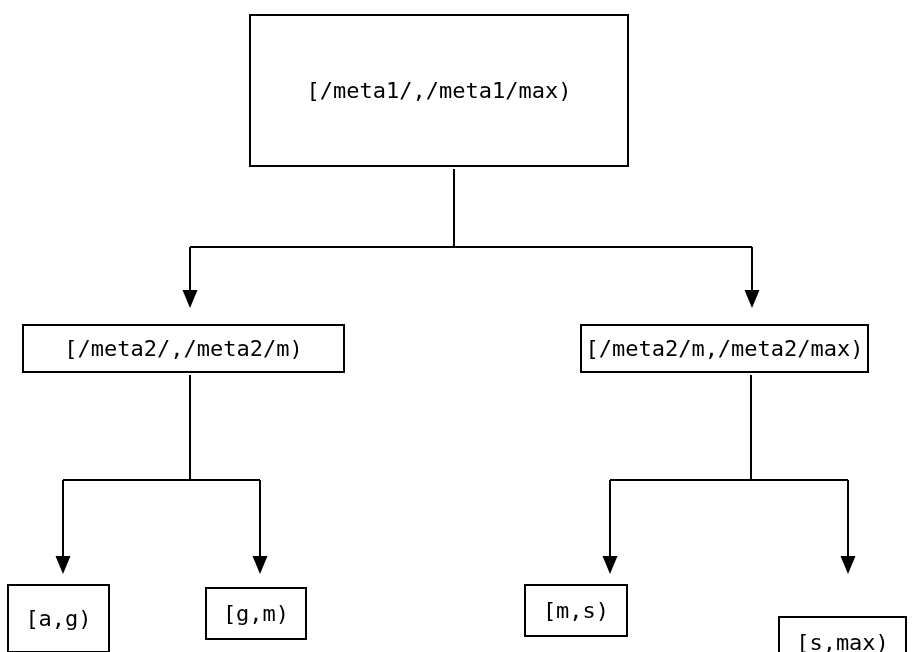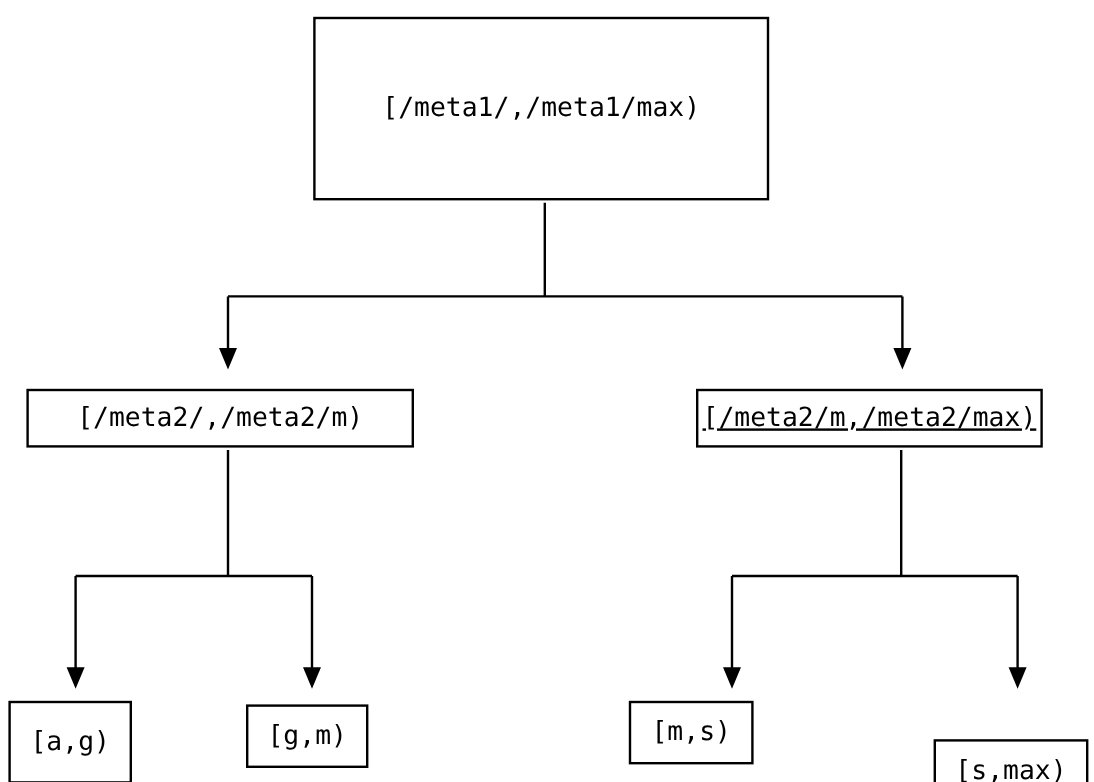--- a/index.html
+++ b/index.html
@@ -21,23 +21,23 @@
     border: 2px solid #000000;
     background: #ffffff;
     color: #000000;
     display: flex;
     align-items: center;
     justify-content: center;
     font-size: 22px;
     line-height: 1;
     white-space: nowrap;
   }
-  .node-root   { left: 261px; top: 14px;  width: 380px; height: 153px; }
+  .node-root   { left: 249px; top: 14px;  width: 380px; height: 153px; }
   .node-l2a    { left: 22px;  top: 324px; width: 323px; height: 49px;  }
-  .node-l2b    { left: 580px; top: 324px; width: 289px; height: 49px; text-decoration: underline;  }
+  .node-l2b    { left: 580px; top: 324px; width: 289px; height: 49px;  }
   .node-leaf1  { left: 7px;   top: 584px; width: 103px; height: 69px;  }
   .node-leaf2  { left: 205px; top: 587px; width: 102px; height: 53px; text-align: right;  }
   .node-leaf3  { left: 524px; top: 584px; width: 104px; height: 53px;  }
   .node-leaf4  { left: 778px; top: 584px; width: 129px; height: 53px; margin-top: 32px;  }
   .edges {
     position: absolute;
     left: 0;
     top: 0;
     width: 912px;
     height: 652px;

